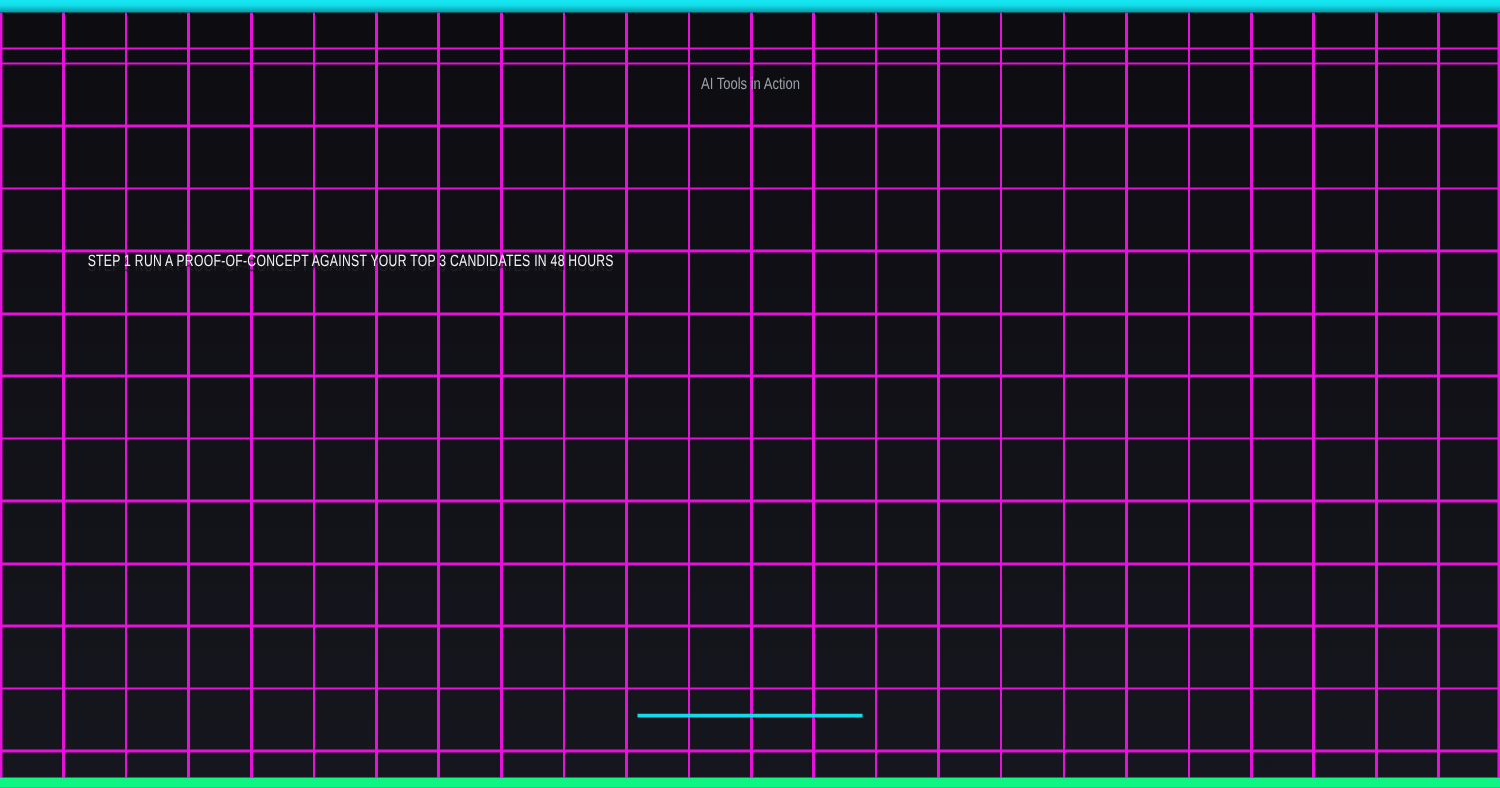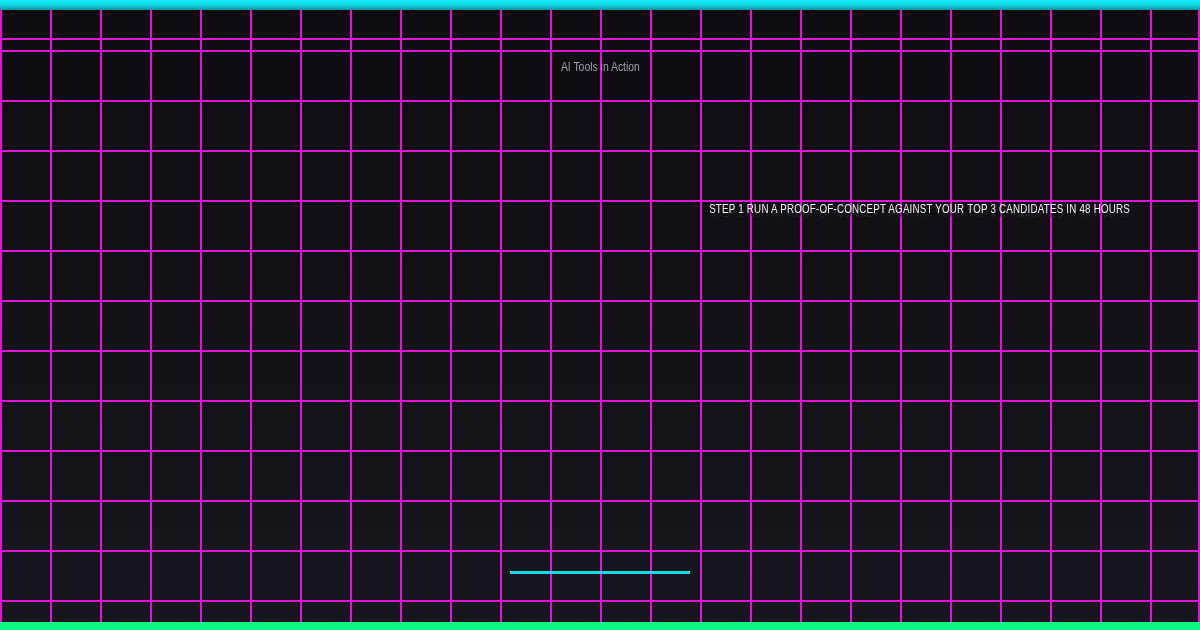--- a/index.html
+++ b/index.html
@@ -58,21 +58,21 @@
     font-size: 13px;
     line-height: 14px;
     color: var(--kicker-gray);
     z-index: 2;
     margin-top: 29px;
   }
   .kicker .squeeze { display: inline-block; transform: scaleX(0.8); transform-origin: center; }
   .title {
     position: absolute;
     top: 200px; left: 0; right: 0;
-    text-align: right;
+    text-align: left;
     font-size: 13px;
     line-height: 17px;
     font-weight: 400;
     color: var(--title-white);
     z-index: 2;
     white-space: nowrap;
   }
   .title .squeeze {
     display: inline-block;
     transform: scaleX(0.75);

